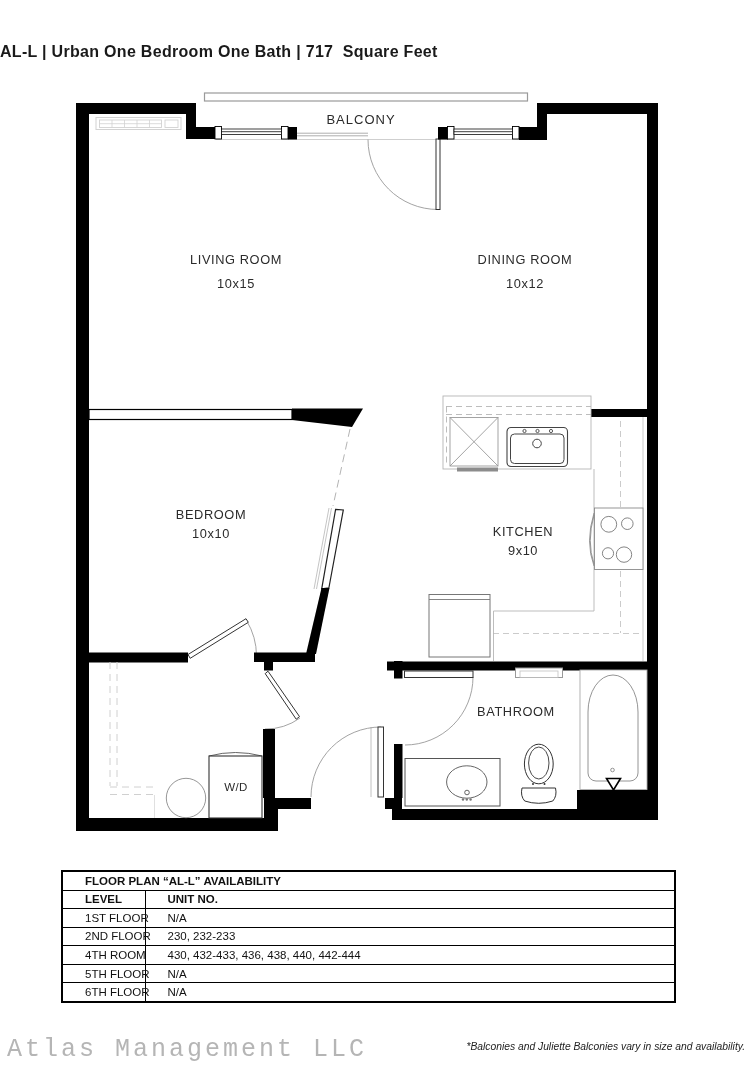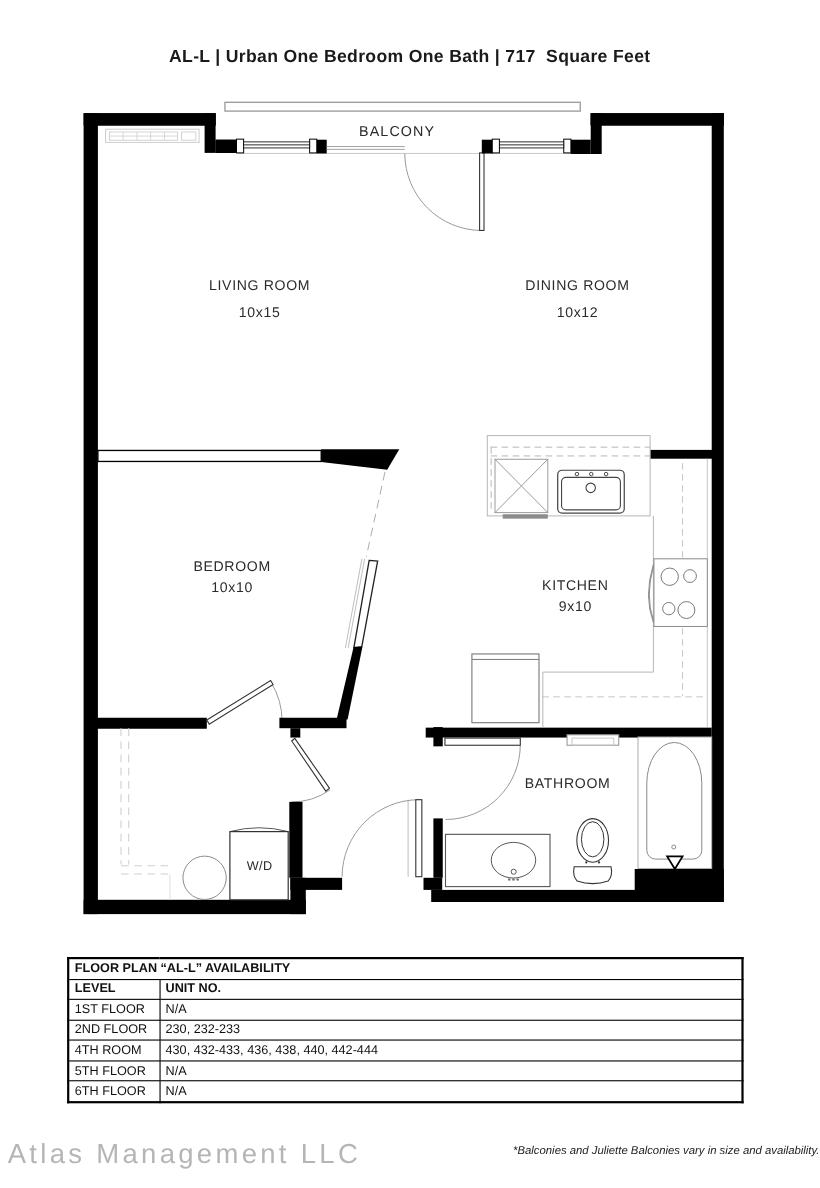--- a/index.html
+++ b/index.html
@@ -1,22 +1,22 @@
 <!DOCTYPE html>
 <html><head>
 <meta charset="utf-8">
 <style>
 html,body{margin:0;padding:0;background:#fff;}
 .page{position:relative;width:745px;height:1080px;background:#fff;overflow:hidden;font-family:"Liberation Sans",sans-serif;}
-.title{position:absolute;top:43px;left:0;width:745px;text-align:center;font-size:16px;font-weight:bold;color:#1a1a1a;letter-spacing:0.3px;}
+.title{position:absolute;top:43px;left:0;width:745px;text-align:left;font-size:16px;font-weight:bold;color:#1a1a1a;letter-spacing:0.3px;}
 svg text{font-family:"Liberation Sans",sans-serif;fill:#2b2b2b;}
 .avtable{position:absolute;left:61px;top:870px;border-collapse:collapse;table-layout:fixed;width:615px;border:2px solid #000;}
-.avtable td{border:1.5px solid #000;font-size:11.5px;color:#111;padding:0 0 0 5px;height:17.55px;vertical-align:middle;white-space:nowrap;margin-top:45px;}
+.avtable td{border:1.5px solid #000;font-size:11.5px;color:#111;padding:0 0 0 22px;height:17.55px;vertical-align:middle;white-space:nowrap;margin-top:45px;}
 .avtable td.b{font-weight:bold;}
-.watermark{position:absolute;left:7px;top:1035px;font-size:25px;color:#b5b5b5;letter-spacing:3px;text-shadow:1px 1px 0 #ffffff;}
+.watermark{position:absolute;left:7px;top:1035px;font-size:25px;color:#b5b5b5;letter-spacing:3px;text-shadow:1px 1px 0 #ffffff;font-family:Liberation Mono, monospace;}
 .footnote{position:absolute;left:0;top:1041px;width:745px;text-align:right;font-size:10.3px;font-style:italic;color:#222;}
 </style>
 </head>
 <body>
 <div class="page">
 
 <div class="title">AL-L | Urban One Bedroom One Bath | 717&nbsp; Square Feet</div>
 <svg width="745" height="862" viewBox="0 0 745 862" style="position:absolute;left:0;top:0;">
 
 <rect x="204.5" y="93" width="323" height="8" fill="#fff" stroke="#9a9a9a" stroke-width="1.2"></rect>

